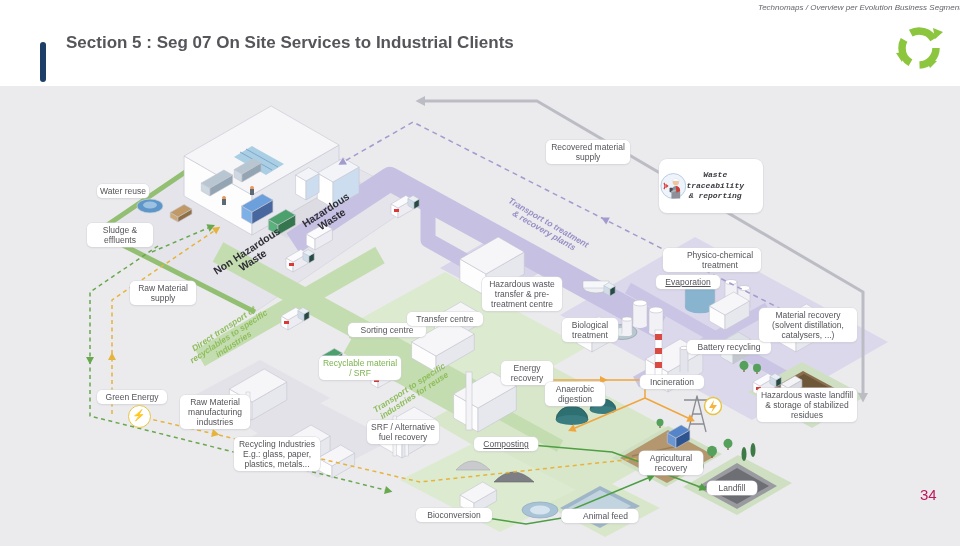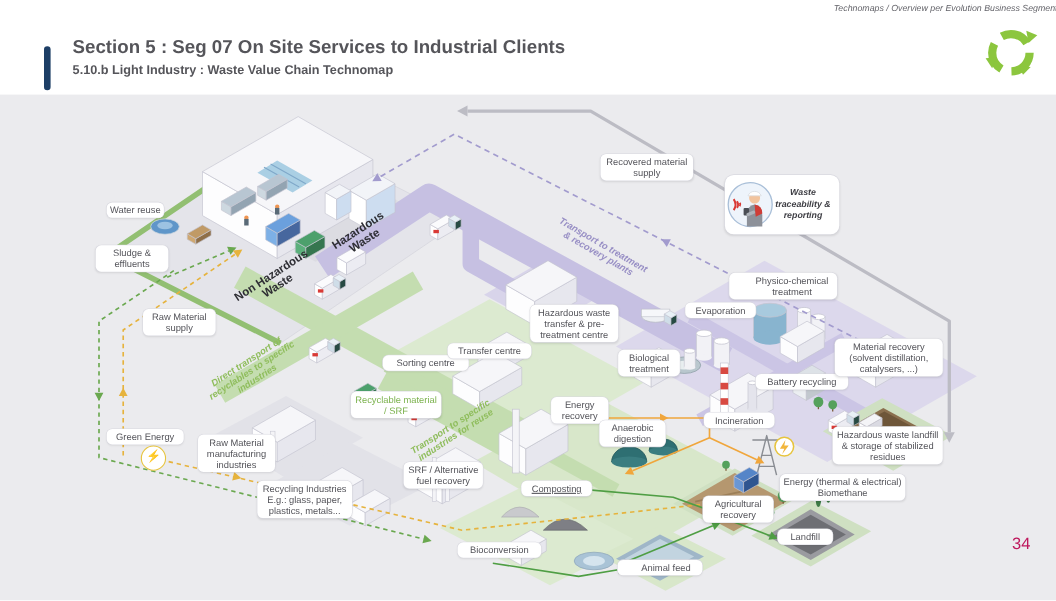--- a/index.html
+++ b/index.html
@@ -18,21 +18,21 @@
   .chip{position:absolute;transform:translateX(-50%);background:#ffffff;border-radius:5px;
         padding:2px 3px;font-size:8.5px;line-height:1.18;color:#54545a;text-align:center;
         box-shadow:0 0 0 0.5px #d9d9e0,0 1px 2px rgba(0,0,0,0.10);}
   .chip.green{color:#7cb24e;margin-left:44px;}
   .roadlabel{position:absolute;font-weight:bold;font-size:10.5px;color:#2e2e34;text-align:center;line-height:1.08;}
   .roadlabel.greenit{font-style:italic;color:#8fbd5c;font-size:8.5px;}
   .roadlabel.purpleit{font-style:italic;color:#988fc5;font-size:8.5px;}
   
   #trace-badge{position:absolute;left:659px;top:159px;width:104px;height:54px;background:#fff;border-radius:8px;
         box-shadow:0 0 0 0.5px #d9d9e0,0 1px 2px rgba(0,0,0,0.10);display:flex;align-items:center;}
-  #trace-badge .txt{flex:1;font-size:8px;font-style:italic;font-weight:bold;color:#3c3c42;text-align:center;line-height:1.3;padding-right:6px;}
+  #trace-badge .txt{flex:1;font-size:8px;font-style:italic;font-weight:bold;color:#3c3c42;text-align:center;line-height:1.3;padding-right:19px;font-family:Liberation Mono, monospace;}
   
   #green-energy-bolt{position:absolute;left:128px;top:405px;width:21px;height:21px;border-radius:50%;
         background:#fff;border:1.5px solid #e7c43e;color:#f2b63c;font-size:11px;line-height:18px;text-align:center;font-weight:bold;}
 </style>
 </head>
 <body>
 
 <div id="slide">
   <div id="canvas-bg"></div>
 
@@ -300,21 +300,20 @@
         <path d="M 566 512 L 648 478" fill="none" stroke="#4f9e44" stroke-width="1.5" stroke-linejoin="round" stroke-linecap="butt"></path>
         <polygon points="0,-4 0,4 7.6,0" transform="translate(648 478) rotate(-22)" fill="#4f9e44"></polygon>
         <path d="M 655 470 L 700 487" fill="none" stroke="#4f9e44" stroke-width="1.5" stroke-linejoin="round" stroke-linecap="butt"></path>
         <polygon points="0,-4 0,4 7.6,0" transform="translate(700 487) rotate(21)" fill="#4f9e44"></polygon>
       </g>
     </svg>
 
   <div id="breadcrumb">Technomaps / Overview per Evolution Business Segment</div>
   <div id="accent-bar"></div>
   <div id="title">Section 5 : Seg 07 On Site Services to Industrial Clients</div>
-  <div id="subtitle">5.10.b Light Industry : Waste Value Chain Technomap</div>
 
   <svg id="logo" viewBox="0 0 52 52">
     <circle cx="26" cy="26" r="17" fill="none" stroke="#8cc63e" stroke-width="7.5" stroke-dasharray="26 9.5"></circle>
     <polygon points="40,6 50,10 42,17" fill="#8cc63e"></polygon>
     <polygon points="3,31 9,40 13,30" fill="#8cc63e"></polygon>
     <polygon points="37,46 44,39 33,38" fill="#8cc63e"></polygon>
   </svg>
 
   <div id="labels">
       <div class="chip" style="left: 123px; top: 184px; width: 46px;">Water reuse</div>
@@ -325,30 +324,29 @@
       <div class="chip" style="left: 277px; top: 437px; width: 80px; text-align: center;">Recycling Industries E.g.: glass, paper, plastics, metals...</div>
       <div class="chip green" style="left: 316px; top: 356px; width: 76px;">Recyclable material / SRF</div>
       <div class="chip" style="left: 387px; top: 323px; width: 72px;">Sorting centre</div>
       <div class="chip" style="left: 445px; top: 312px; width: 70px;">Transfer centre</div>
       <div class="chip" style="left: 522px; top: 277px; width: 74px;">Hazardous waste transfer &amp; pre-treatment centre</div>
       <div class="chip" style="left: 590px; top: 318px; width: 50px;">Biological treatment</div>
       <div class="chip" style="left: 527px; top: 361px; width: 46px;">Energy recovery</div>
       <div class="chip" style="left: 575px; top: 382px; width: 54px;">Anaerobic digestion</div>
       <div class="chip" style="left: 403px; top: 420px; width: 66px;">SRF / Alternative fuel recovery</div>
       <div class="chip" style="left: 506px; top: 437px; width: 58px; text-decoration: underline;">Composting</div>
-      <div class="chip" style="left: 454px; top: 493px; width: 70px;">Bioconversion</div>
+      <div class="chip" style="left: 454px; top: 508px; width: 70px;">Bioconversion</div>
       <div class="chip" style="left: 600px; top: 509px; width: 60px; padding-left: 14px;">Animal feed</div>
       <div class="chip" style="left: 671px; top: 451px; width: 58px;">Agricultural recovery</div>
       <div class="chip" style="left: 732px; top: 481px; width: 44px;">Landfill</div>
-      <div class="chip" style="left: 766px; top: 431px; width: 108px;">Energy (thermal &amp; electrical) Biomethane</div>
       <div class="chip" style="left: 807px; top: 388px; width: 94px;">Hazardous waste landfill &amp; storage of stabilized residues</div>
       <div class="chip" style="left: 672px; top: 375px; width: 58px;">Incineration</div>
       <div class="chip" style="left: 729px; top: 340px; width: 78px;">Battery recycling</div>
       <div class="chip" style="left: 808px; top: 308px; width: 92px;">Material recovery (solvent distillation, catalysers, ...)</div>
-      <div class="chip" style="left: 655px; top: 275px; width: 58px;">Evaporation</div>
+      <div class="chip" style="left: 688px; top: 275px; width: 58px; text-decoration: underline;">Evaporation</div>
       <div class="chip" style="left: 712px; top: 248px; width: 76px; padding-left: 19px;">Physico-chemical treatment</div>
       <div class="chip" style="left: 544px; top: 140px; width: 78px; margin-left: 44px;">Recovered material supply</div>
       <div class="roadlabel" style="left: 329px; top: 215px; width: 72px; transform: translate(-50%, -50%) rotate(-33deg);">Hazardous Waste</div>
       <div class="roadlabel" style="left: 250px; top: 256px; width: 92px; transform: translate(-50%, -50%) rotate(-33deg);">Non Hazardous Waste</div>
       <div class="roadlabel greenit" style="left: 229px; top: 337px; width: 95px; transform: translate(-50%, -50%) rotate(-33deg);">Direct transport of recyclables to specific industries</div>
       <div class="roadlabel purpleit" style="left: 546px; top: 227px; width: 95px; transform: translate(-50%, -50%) rotate(30deg);">Transport to treatment &amp; recovery plants</div>
       <div class="roadlabel greenit" style="left: 412px; top: 392px; width: 100px; transform: translate(-50%, -50%) rotate(-33deg);">Transport to specific industries for reuse</div>
     </div>
 
   <div id="trace-badge">

